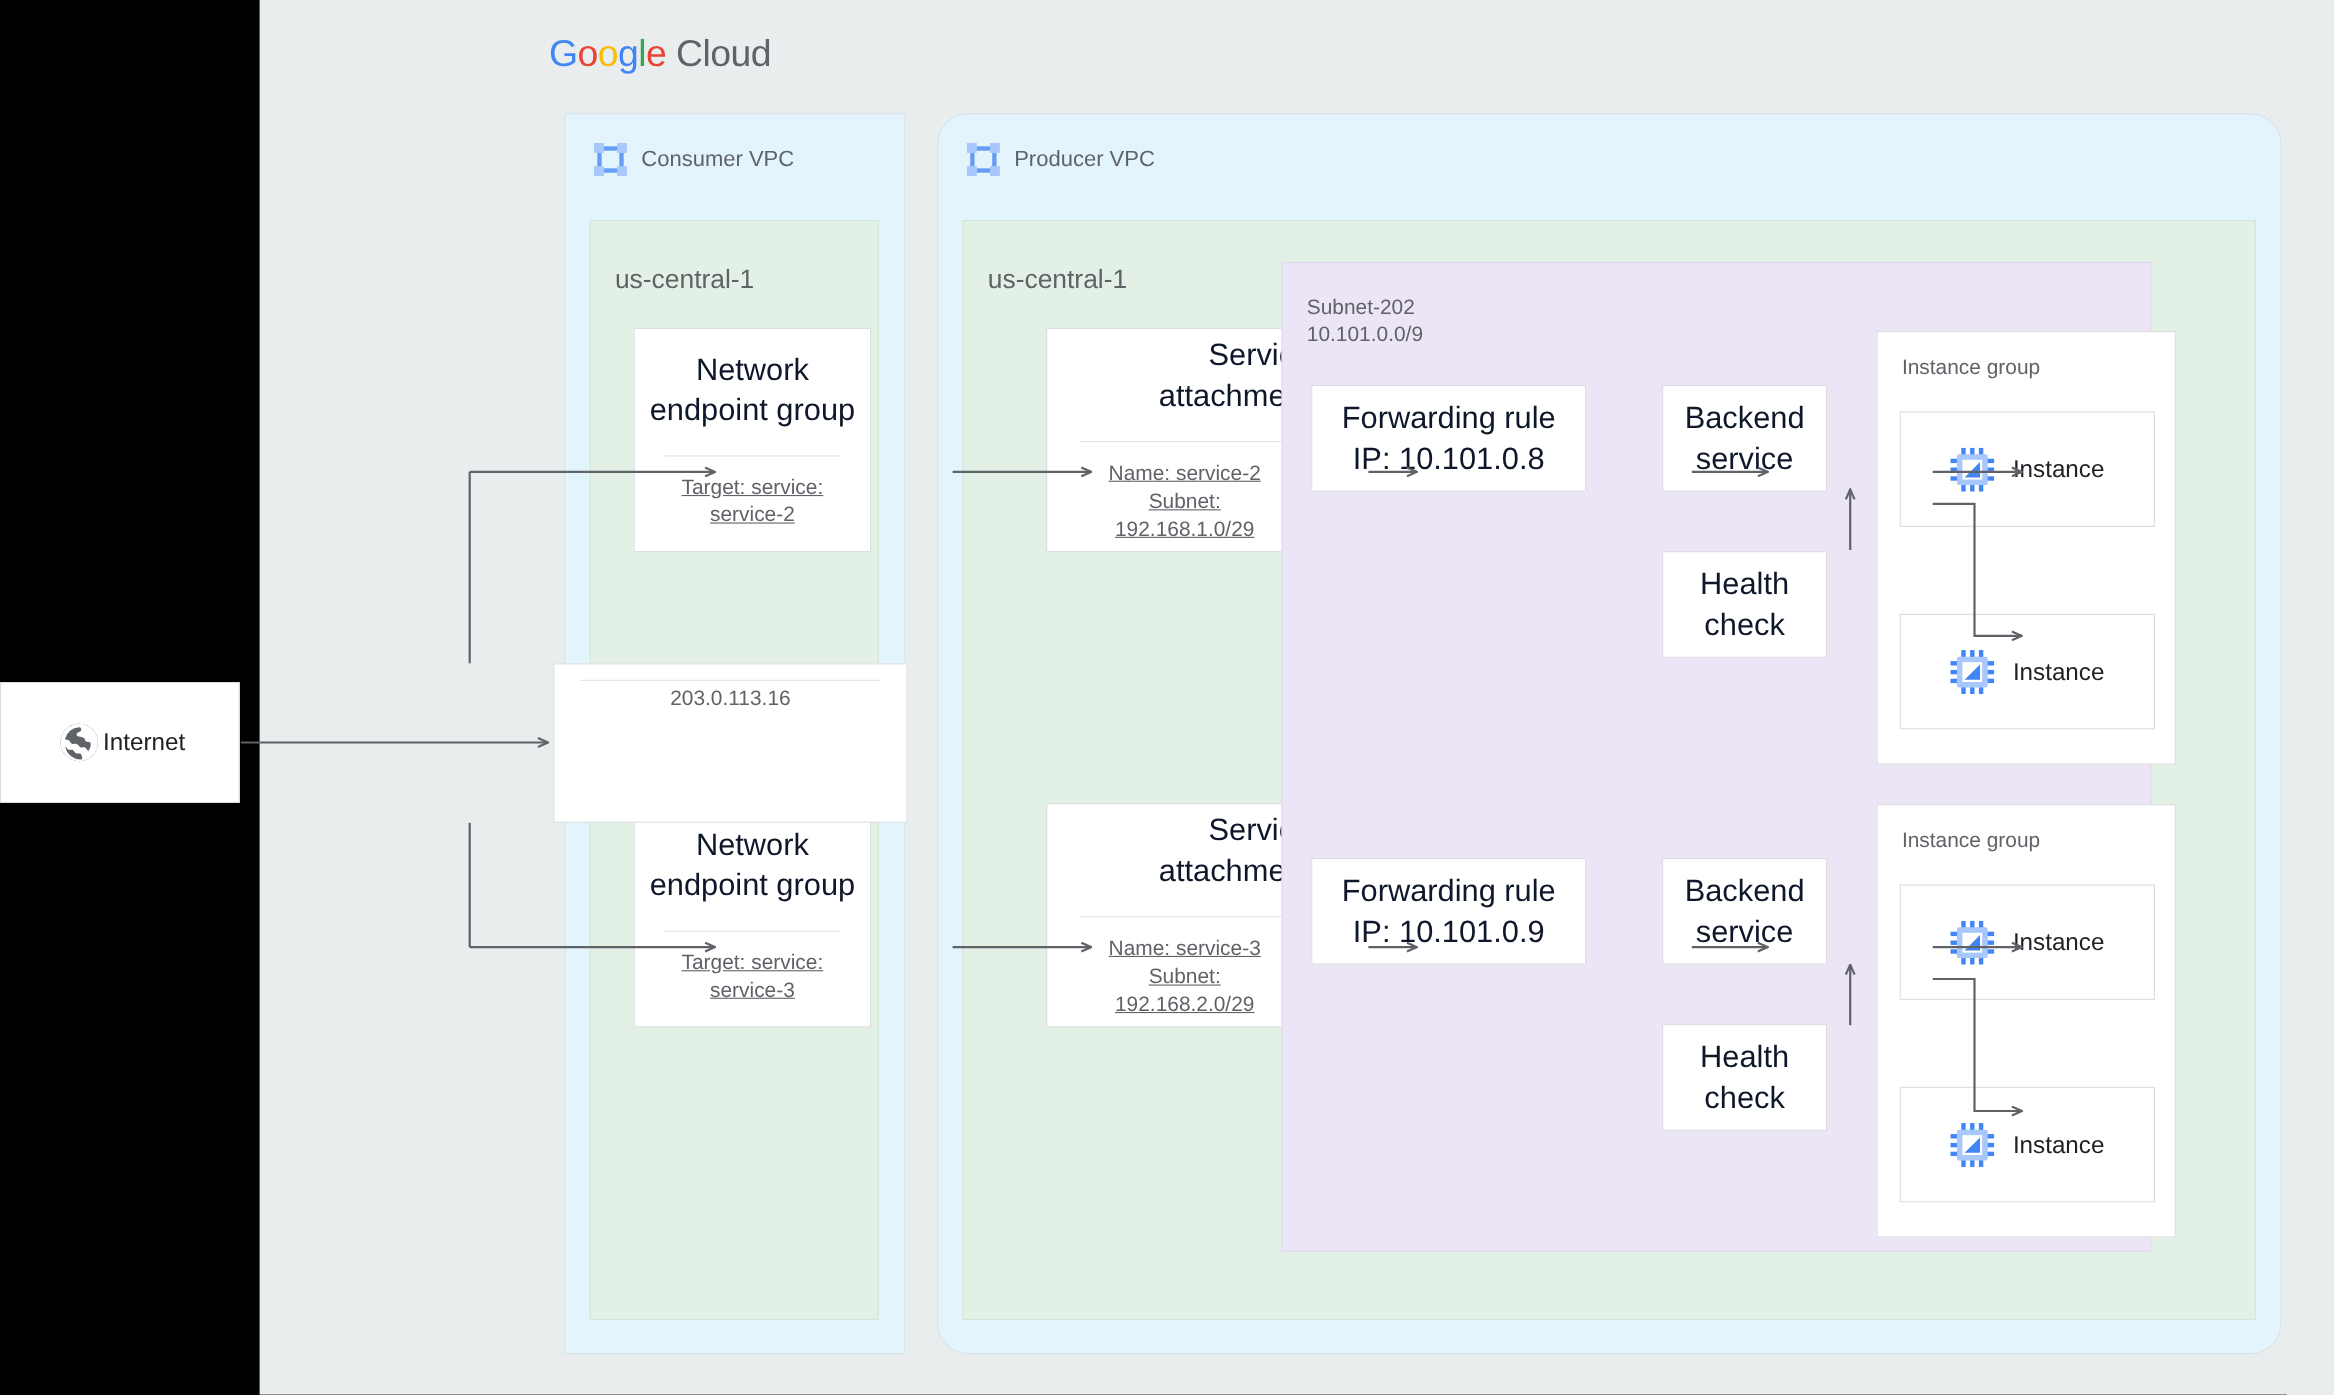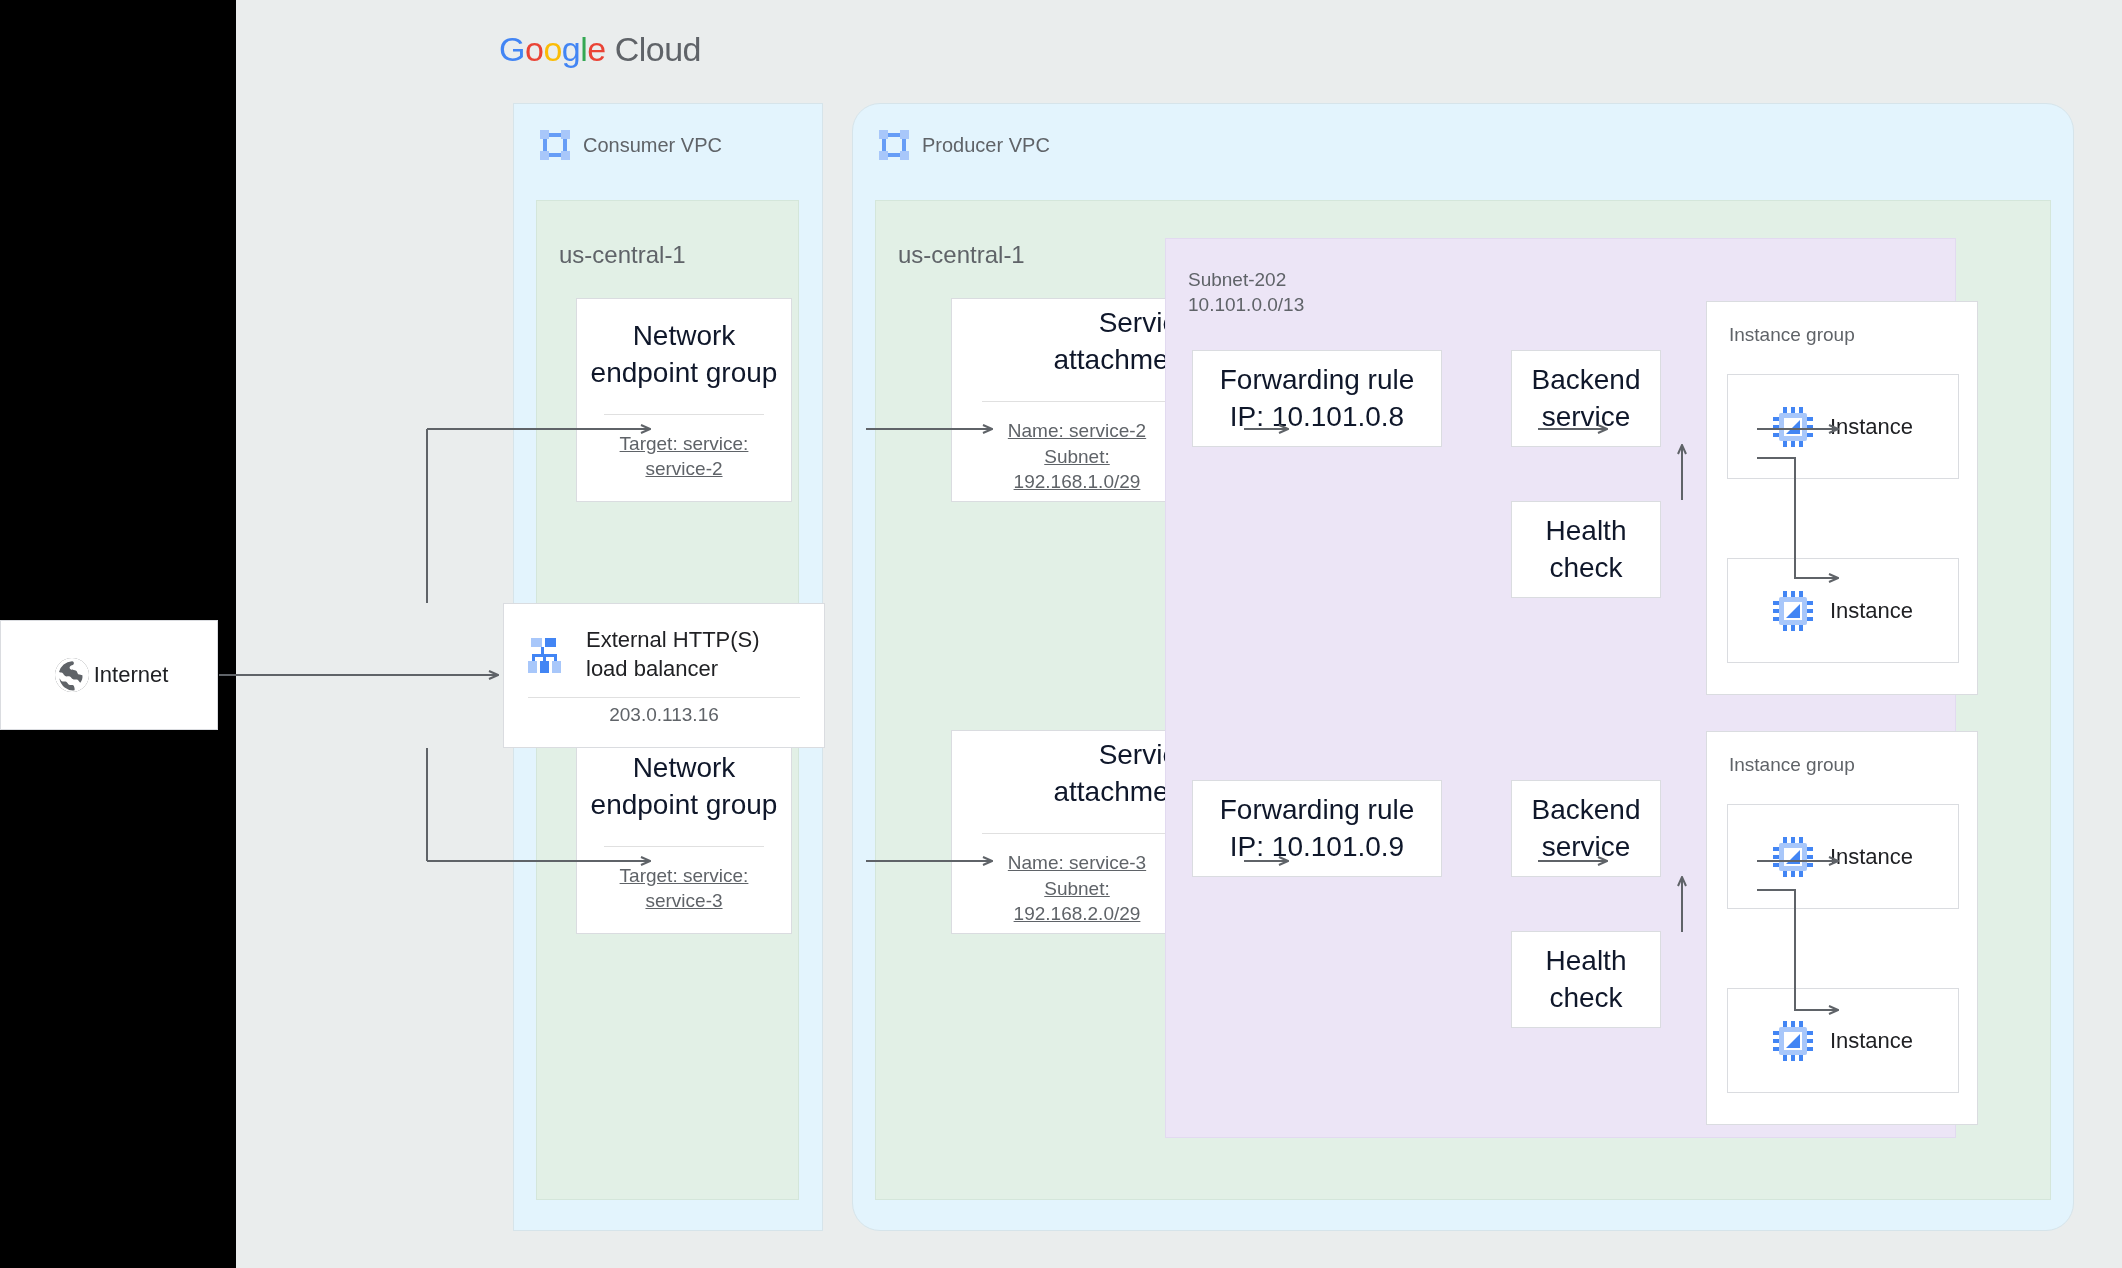--- a/index.html
+++ b/index.html
@@ -227,21 +227,21 @@
           <div class="card-title">Service attachment</div>
           <div class="divider" style="width:190px; margin:22px 0 16px 0;"></div>
           <div class="card-sub">Name: service-3</div>
           <div class="card-sub">Subnet:</div>
           <div class="card-sub">192.168.2.0/29</div>
         </div>
 
         <div class="subnet" style="left:289px; top:37px; width:791px; height:900px;">
           <div class="subnet-label">
             <div>Subnet-202</div>
-            <div>10.101.0.0/13</div>
+            <div>10.101.0.0/9</div>
           </div>
 
           <div class="card" style="left:26px; top:111px; width:250px; height:97px; position:absolute;">
             <div class="card-title">Forwarding rule</div>
             <div class="card-title">IP: 10.101.0.8</div>
           </div>
 
           <div class="card" style="left:345px; top:111px; width:150px; height:97px; position:absolute;">
             <div class="card-title">Backend</div>
             <div class="card-title">service</div>
@@ -368,40 +368,20 @@
                 </svg>
               </span>
               <span class="instance-label">Instance</span>
             </div>
           </div>
         </div>
       </div>
     </div>
 
     <div class="lb-card">
-      <div class="lb-top">
-        <span class="lb-icon">
-          <svg viewBox="0 0 40 40" width="40" height="40" aria-hidden="true">
-            <rect x="3" y="3" width="11" height="9" fill="#a8c7fa"></rect>
-            <rect x="17" y="3" width="11" height="9" fill="#4285f4"></rect>
-            <rect x="13" y="12" width="3" height="8" fill="#4285f4"></rect>
-            <rect x="4" y="19" width="25" height="3" fill="#4285f4"></rect>
-            <rect x="4" y="19" width="3" height="7" fill="#4285f4"></rect>
-            <rect x="15" y="19" width="3" height="7" fill="#4285f4"></rect>
-            <rect x="26" y="19" width="3" height="7" fill="#4285f4"></rect>
-            <rect x="0" y="26" width="9" height="12" fill="#a8c7fa"></rect>
-            <rect x="12" y="26" width="9" height="12" fill="#4285f4"></rect>
-            <rect x="24" y="26" width="9" height="12" fill="#a8c7fa"></rect>
-          </svg>
-        </span>
-        <span class="lb-title">
-          <span>External HTTP(S)</span><br>
-          <span>load balancer</span>
-        </span>
-      </div>
       <div class="lb-div"></div>
       <div class="lb-ip">203.0.113.16</div>
     </div>
   </div>
 
   <svg class="connectors" viewBox="0 0 2122 1268">
     <defs>
       <marker id="ah" markerWidth="11" markerHeight="10" refX="10" refY="5" orient="auto" markerUnits="userSpaceOnUse">
         <path d="M1,1 L10,5 L1,9" fill="none" stroke="#5f6368" stroke-width="2"></path>
       </marker>

